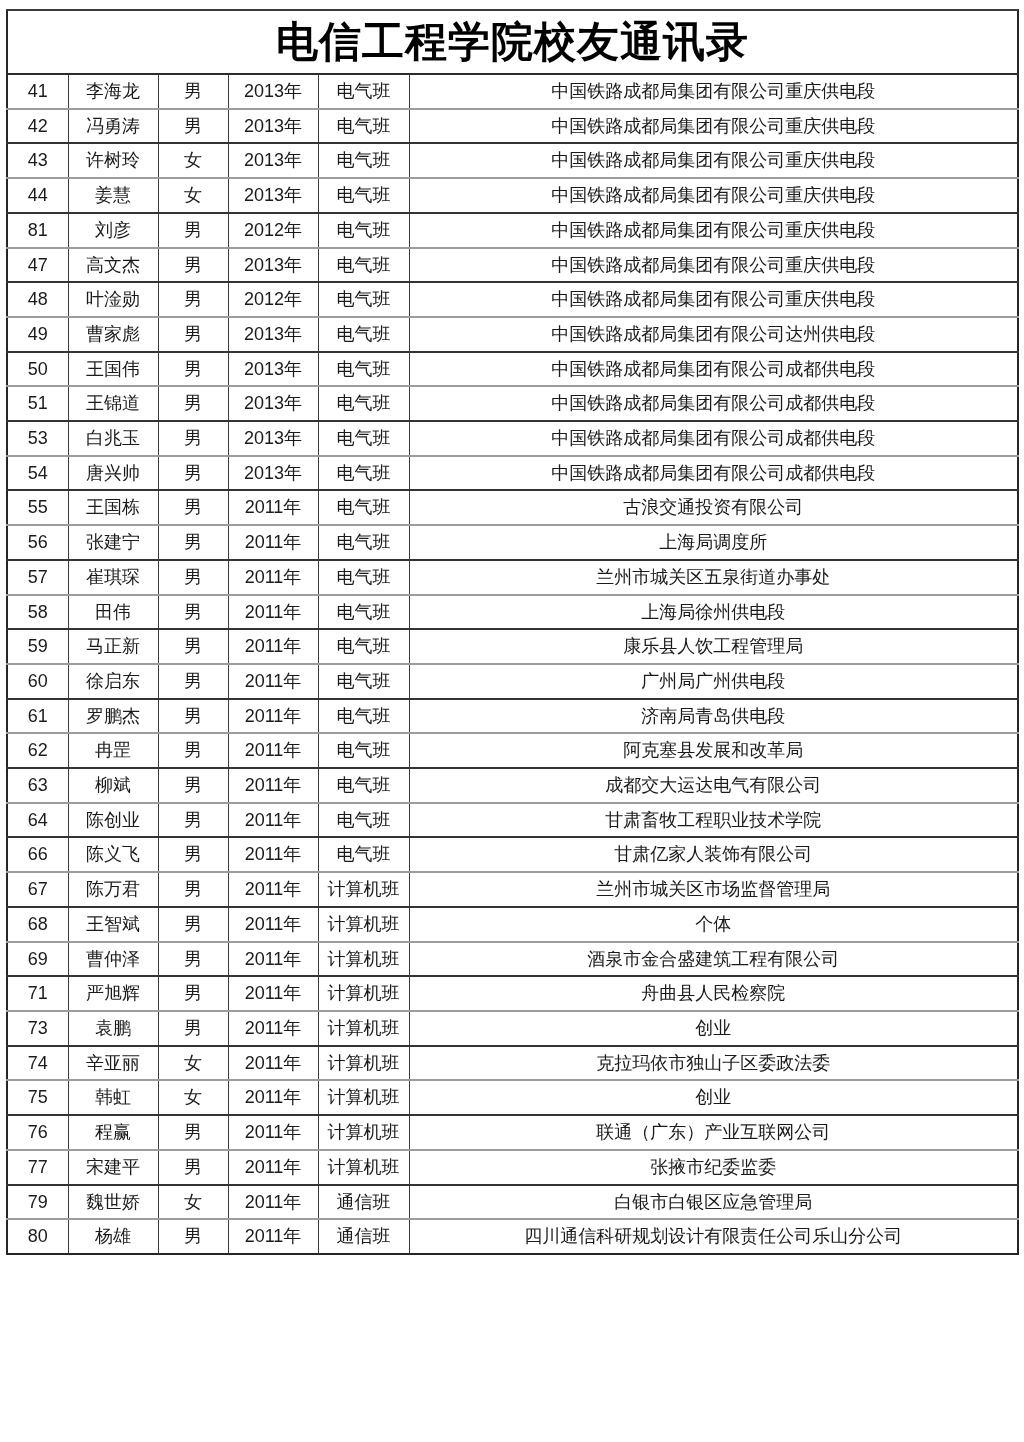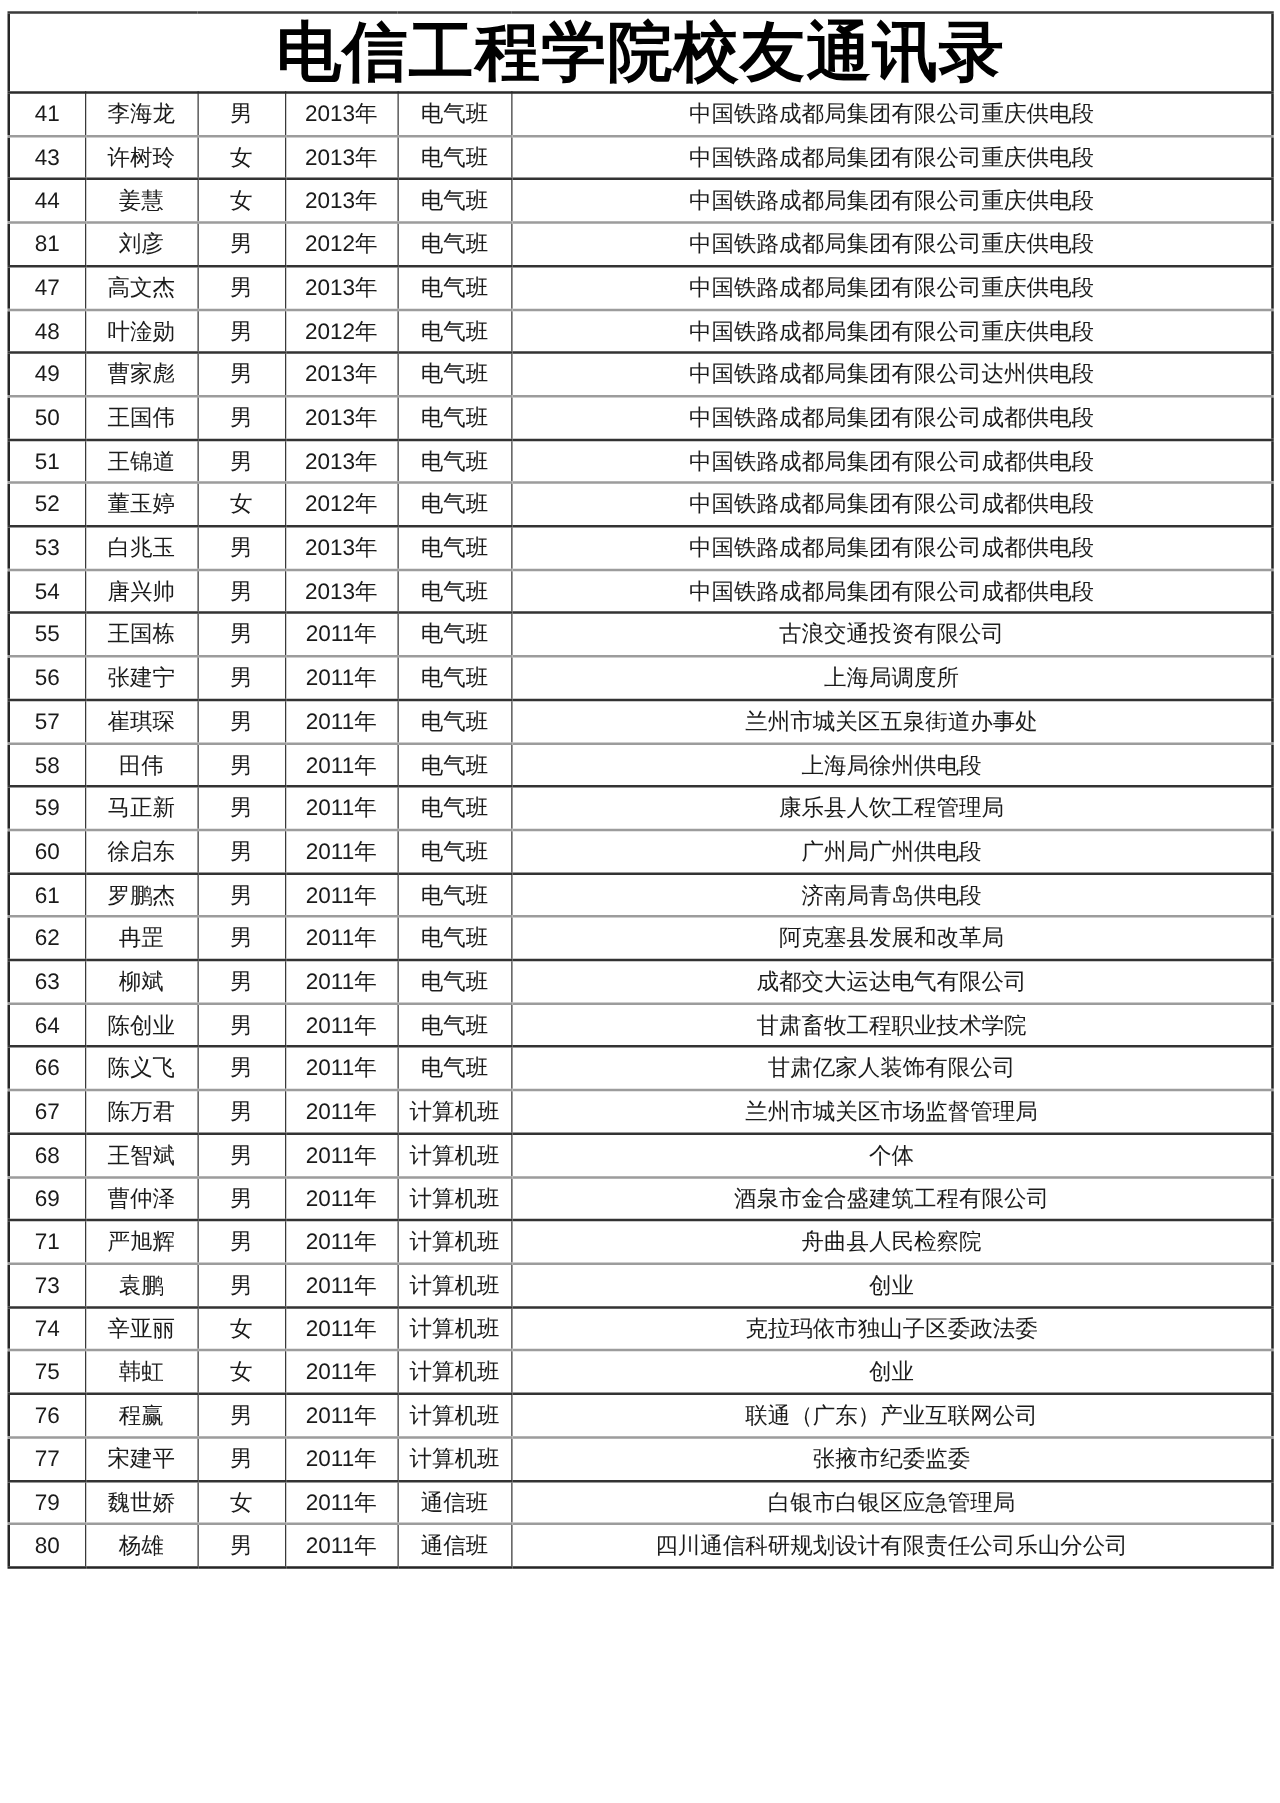--- a/index.html
+++ b/index.html
@@ -35,21 +35,21 @@
     font-size: 18px;
     padding: 0 3px;
     overflow: hidden;
     white-space: nowrap;
     height: 32.7px;
     line-height: 32.7px;
   }
   tr.title-row td {
     height: 62px;
     line-height: 62px;
-    font-size: 52px;
+    font-size: 42px;
     font-weight: bold;
     letter-spacing: 1px;
     color: #000000;
     border-bottom: 2px solid #2b2b2b;
   }
   
   tbody tr:nth-child(odd) td { border-bottom-color: #9c9c9c; }
   tbody tr:nth-child(even) td { border-bottom-color: #333333; }
   tbody tr:last-child td { border-bottom-color: #262626; }
 </style>
@@ -74,20 +74,28 @@
     <tbody>
   <tr>
     <td>41</td>
     <td>李海龙</td>
     <td>男</td>
     <td>2013年</td>
     <td>电气班</td>
     <td>中国铁路成都局集团有限公司重庆供电段</td>
   </tr>
 
+  <tr>
+    <td>42</td>
+    <td>冯勇涛</td>
+    <td>男</td>
+    <td>2013年</td>
+    <td>电气班</td>
+    <td>中国铁路成都局集团有限公司重庆供电段</td>
+  </tr>
 
   <tr>
     <td>43</td>
     <td>许树玲</td>
     <td>女</td>
     <td>2013年</td>
     <td>电气班</td>
     <td>中国铁路成都局集团有限公司重庆供电段</td>
   </tr>
 
@@ -148,28 +156,20 @@
 
   <tr>
     <td>51</td>
     <td>王锦道</td>
     <td>男</td>
     <td>2013年</td>
     <td>电气班</td>
     <td>中国铁路成都局集团有限公司成都供电段</td>
   </tr>
 
-  <tr>
-    <td>52</td>
-    <td>董玉婷</td>
-    <td>女</td>
-    <td>2012年</td>
-    <td>电气班</td>
-    <td>中国铁路成都局集团有限公司成都供电段</td>
-  </tr>
 
   <tr>
     <td>53</td>
     <td>白兆玉</td>
     <td>男</td>
     <td>2013年</td>
     <td>电气班</td>
     <td>中国铁路成都局集团有限公司成都供电段</td>
   </tr>
 

